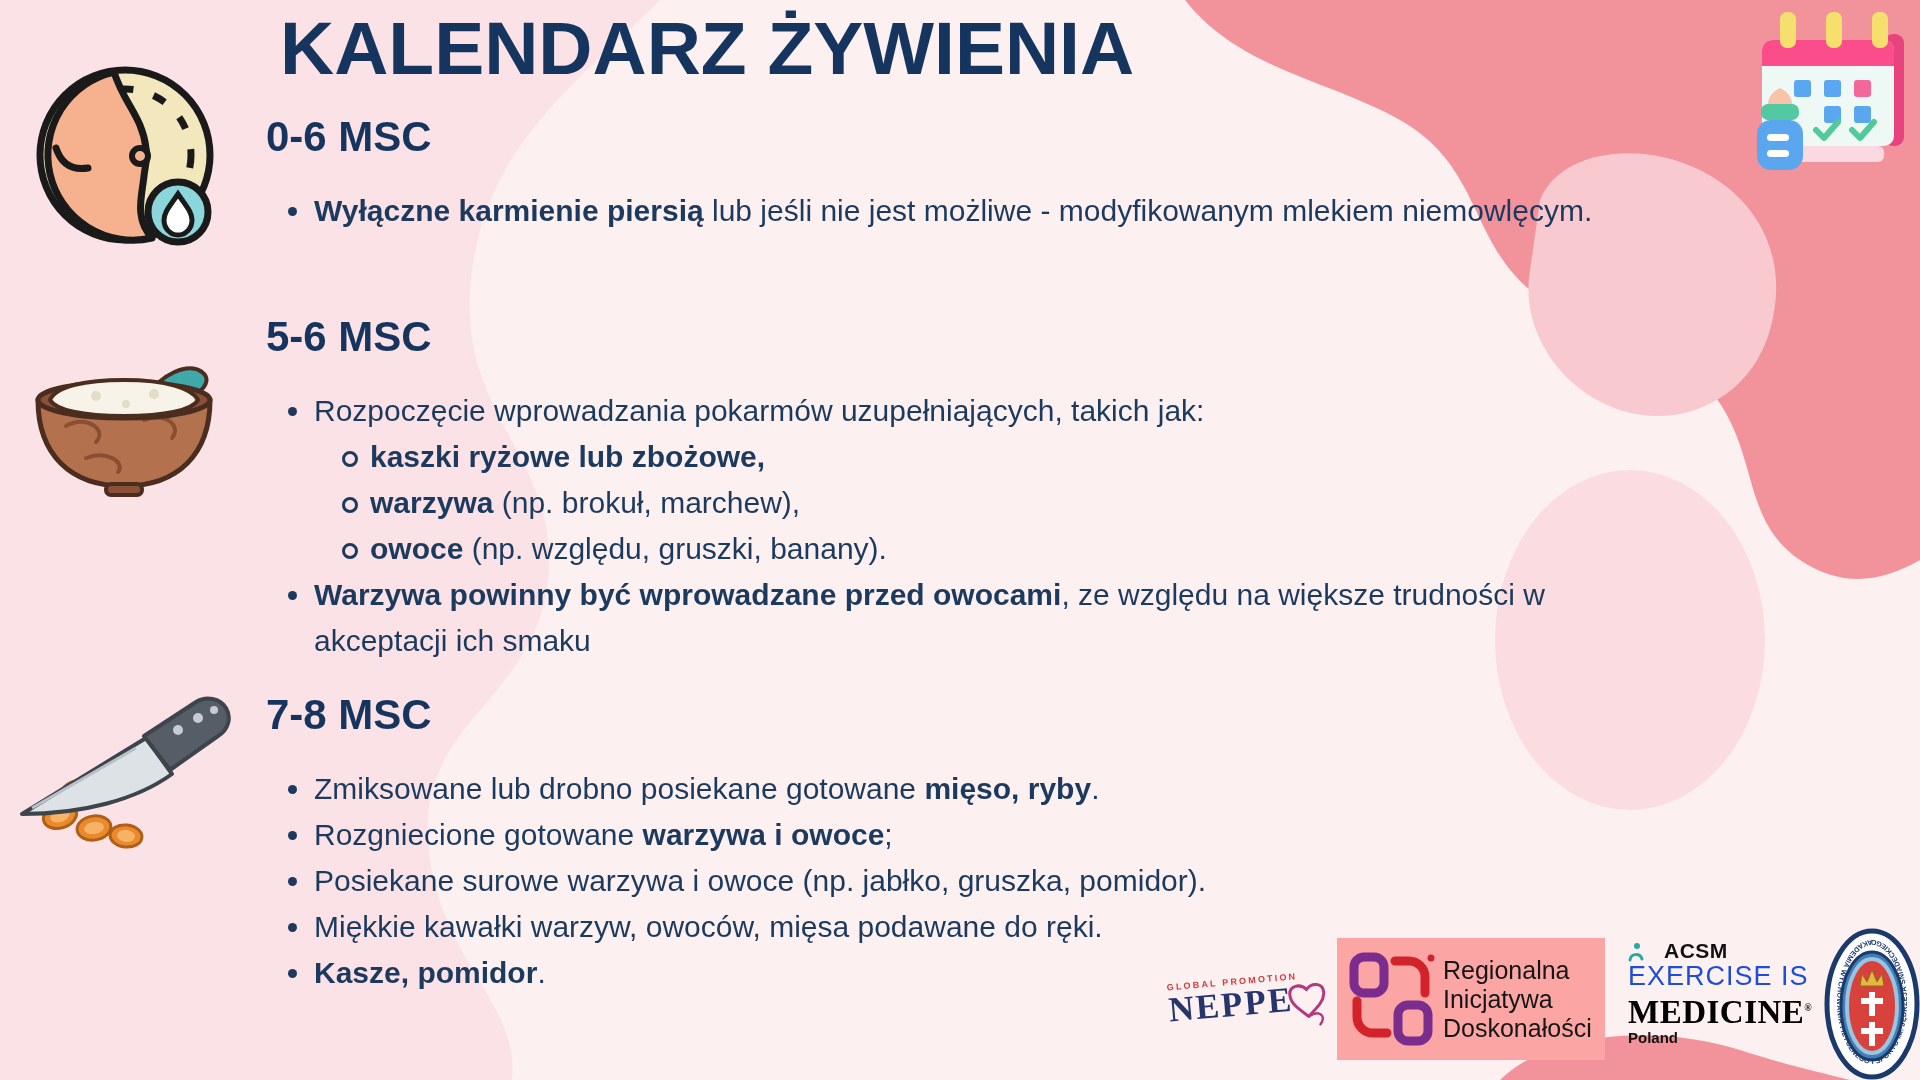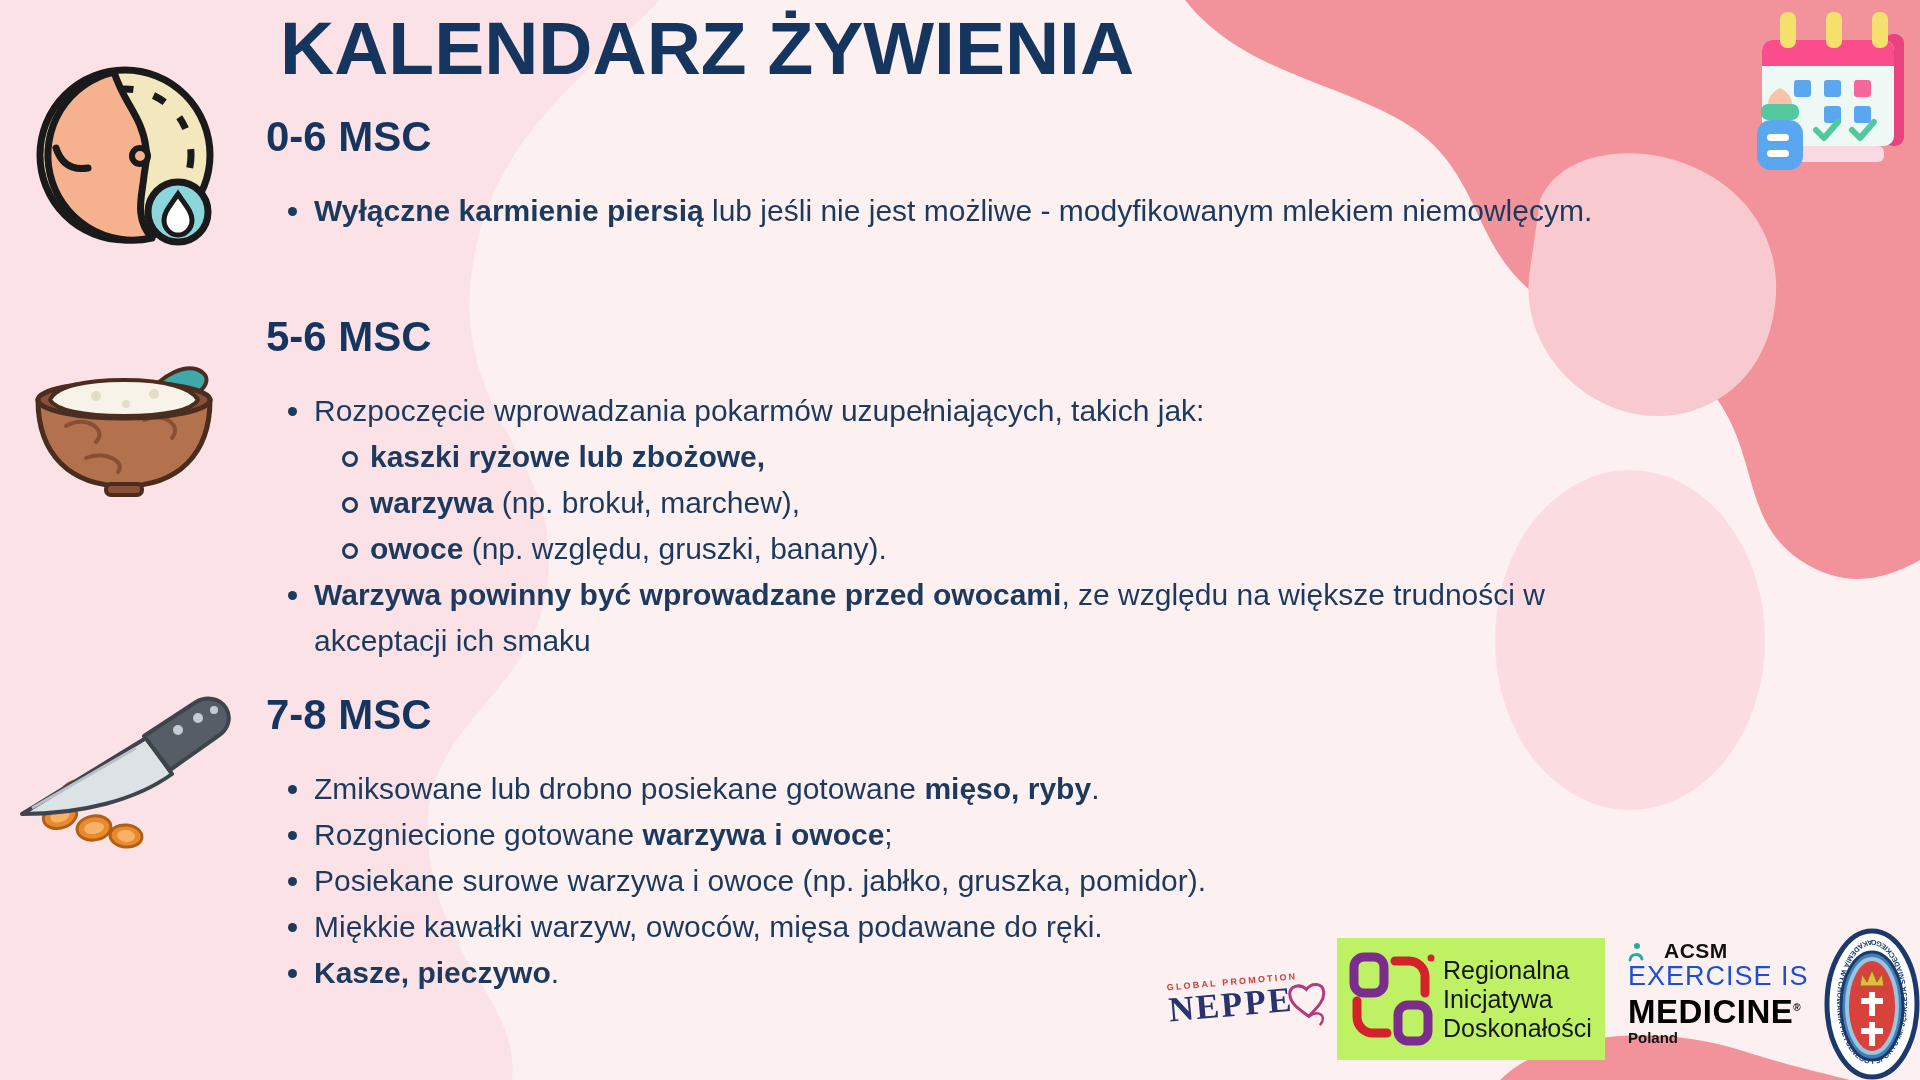--- a/index.html
+++ b/index.html
@@ -32,29 +32,29 @@
   .icon-calendar{left:1750px;top:4px;}
 
   
   .neppe{left:1168px;top:976px;transform:rotate(-5deg);width:150px;}
   .neppe .gp{font-size:9px;font-weight:700;letter-spacing:2.2px;color:#d23c3c;white-space:nowrap;}
   .neppe .nm{font-family:"Liberation Serif",serif;font-size:35px;font-weight:700;
              color:#27356f;letter-spacing:2px;line-height:36px;}
   .neppe svg{position:absolute;right:-12px;top:6px;}
 
   
-  .rid{left:1337px;top:938px;width:268px;height:122px;background:#bef264;display:flex;align-items:center;}
+  .rid{left:1337px;top:938px;width:268px;height:122px;background:#fca5a5;display:flex;align-items:center;}
   .rid svg{margin-left:8px;}
   .rid .txt{font-size:25px;line-height:29px;color:#161616;margin-left:6px;}
 
   
   .acsm{left:1628px;top:940px;color:#111;}
   .acsm .r1{display:flex;align-items:flex-end;gap:20px;font-size:21px;font-weight:800;line-height:22px;letter-spacing:.5px;}
   .acsm .r2{font-size:27px;font-weight:400;color:#1d4ed8;letter-spacing:1px;line-height:29px;}
-  .acsm .r3{font-size:33px;font-weight:800;color:#000;line-height:34px;letter-spacing:.5px;}
+  .acsm .r3{font-size:33px;font-weight:800;color:#000;line-height:34px;letter-spacing:.5px;font-family:Liberation Serif, serif;}
   .acsm .r3 sup{font-size:10px;}
   .acsm .r4{font-size:15px;font-weight:700;line-height:18px;}
 
   .crest{left:1824px;top:928px;}
 </style>
 </head>
 <body>
 
 <svg class="bg" width="1920" height="1080" viewBox="0 0 1920 1080">
   <rect width="1920" height="1080" fill="#fdf0f1"></rect>
@@ -111,21 +111,21 @@
       <div class="bullet lvl1">
         <span class="marker1"></span>
         <span class="btext"><span>Posiekane surowe warzywa i owoce (np. jabłko, gruszka, pomidor).</span></span>
       </div>
       <div class="bullet lvl1">
         <span class="marker1"></span>
         <span class="btext"><span>Miękkie kawałki warzyw, owoców, mięsa podawane do ręki.</span></span>
       </div>
       <div class="bullet lvl1">
         <span class="marker1"></span>
-        <span class="btext"><b>Kasze, pieczywo</b><span>.</span></span>
+        <span class="btext"><b>Kasze, pomidor</b><span>.</span></span>
       </div>
     </div>
   </div>
 
 <svg class="layer icon-breast" width="190" height="190" viewBox="0 0 190 190">
   <circle cx="95" cy="95" r="85" fill="#f3e7bd" stroke="#1a1a1a" stroke-width="7"></circle>
   <circle cx="95" cy="95" r="66" fill="none" stroke="#1a1a1a" stroke-width="7" stroke-dasharray="13 21"></circle>
   <path d="M84,12 A85,85 0 1 0 122,178 C104,158 112,136 114,116 C115,106 118,98 116,88 C112,56 94,44 84,12 Z" fill="#f6b18e" stroke="#1a1a1a" stroke-width="7" stroke-linejoin="round"></path>
   <circle cx="110" cy="96" r="8" fill="#f6b18e" stroke="#1a1a1a" stroke-width="6"></circle>
   <path d="M26,88 Q34,112 58,108" fill="none" stroke="#1a1a1a" stroke-width="7" stroke-linecap="round"></path>

